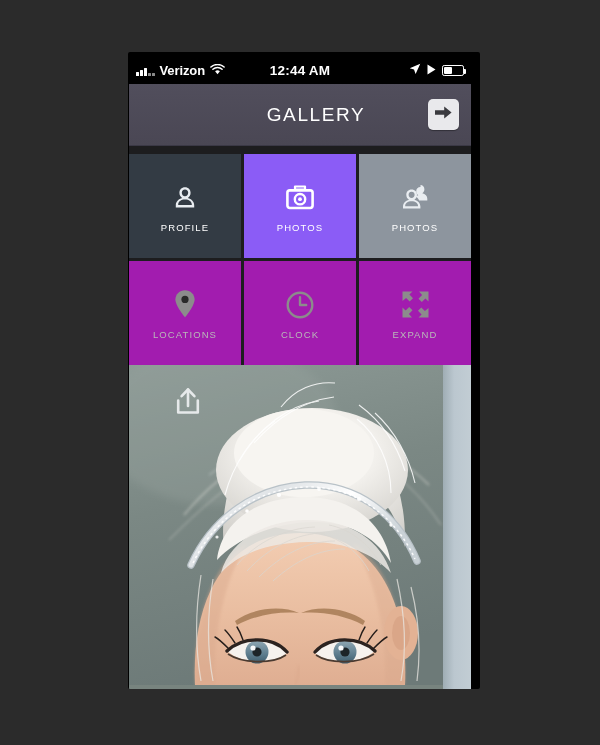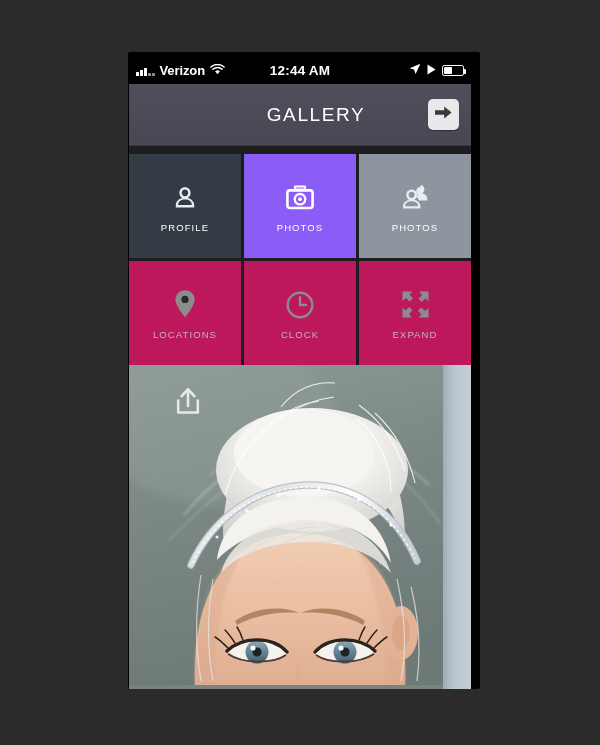--- a/index.html
+++ b/index.html
@@ -111,21 +111,21 @@
   .tile .tile-icon{ height:34px; display:flex; align-items:flex-end; justify-content:center; }
   .tile .tile-label{
     margin-top:9px;
     font-size:9.5px;
     letter-spacing:1.1px;
     font-weight:normal;
   }
   .tile-profile  { background:#333b44;text-align:center; }
   .tile-photos   { background:#8b5cf6; }
   .tile-friends  { background:#8d959e; }
-  .tile-dark     { background:#be185d; }
+  .tile-dark     { background:#a21caf; }
   .tile-profile .tile-label,
   .tile-photos  .tile-label,
   .tile-friends .tile-label{ color:#ffffff; }
   .tile-dark .tile-label{ color:#b9b9b9; }
 
   
   #photo-area{
     position:relative;
     height:100%;
     background:#78847f;

